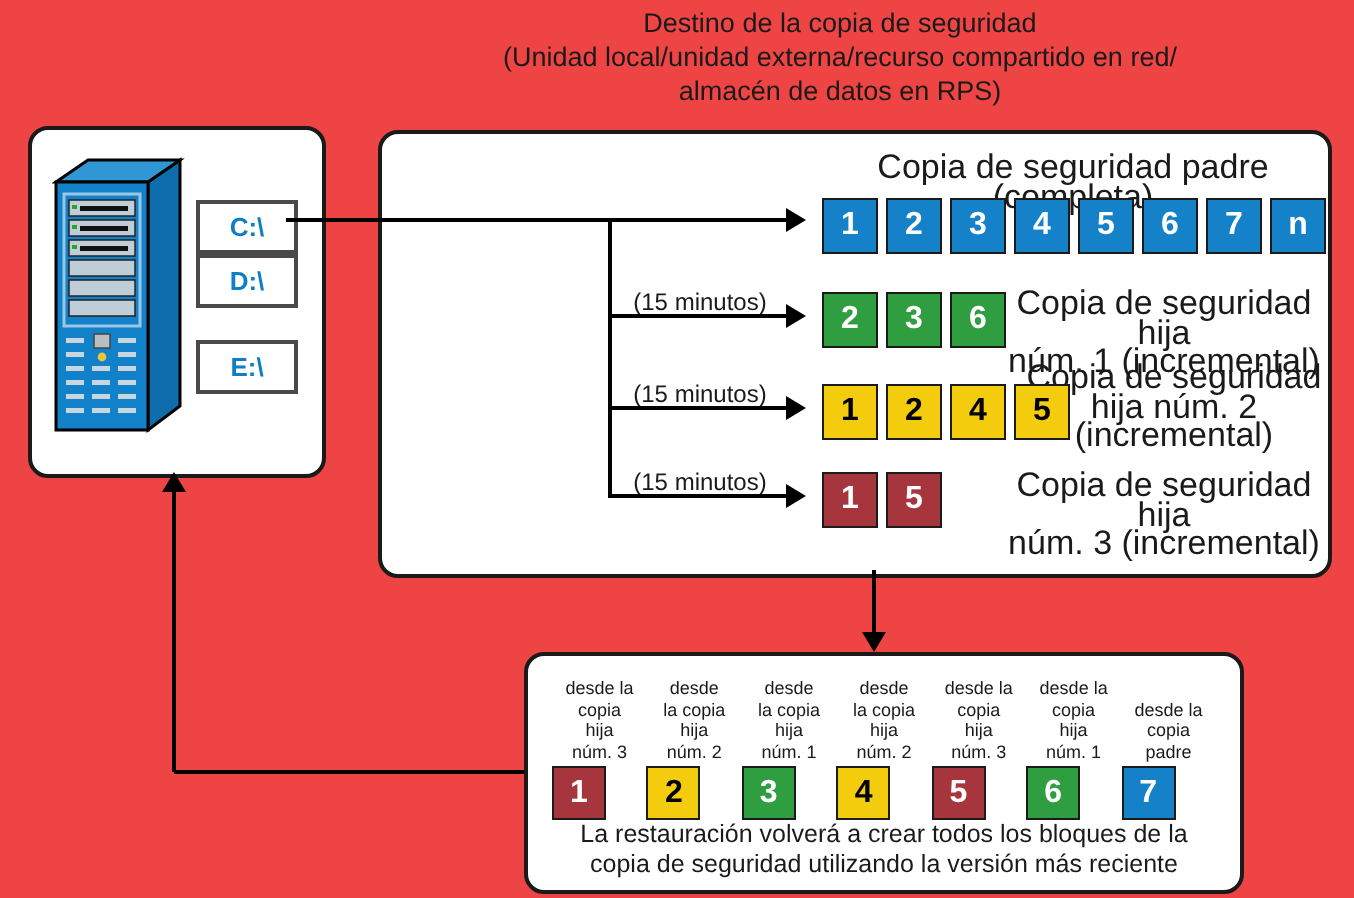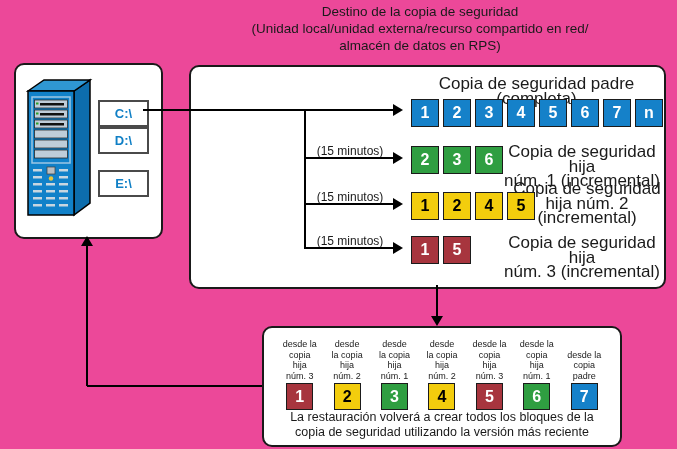--- a/index.html
+++ b/index.html
@@ -1,17 +1,17 @@
 <!DOCTYPE html>
 <html><head>
 <meta charset="utf-8">
 <style>
   html,body{margin:0;padding:0;background:#fff;}
   .stage{
-    position:relative;width:677px;height:449px;background:#ec4899;
+    position:relative;width:677px;height:449px;background:#ef4444;
     font-family:"Liberation Sans", sans-serif;color:#1a1a1a;overflow:hidden;
   }
   .pre{white-space:pre-line;}
   .center{text-align:center;}
   .abs{position:absolute;}
 
   .title{left:185px;top:3px;width:470px;font-size:13.5px;line-height:17px;}
 
   .box{position:absolute;border:2px solid #1a1a1a;border-radius:10px;background:#fff;}
   .server-box{left:14px;top:63px;width:145px;height:172px;}
@@ -40,21 +40,21 @@
   .c-red{background:#A7353E;color:#fff;}
 
   .hline{position:absolute;border-top:2px solid #000;height:0;}
   .vline{position:absolute;border-left:2px solid #000;width:0;}
   .ah{position:absolute;width:0;height:0;}
   .ah-r{border:6px solid transparent;border-right:0;border-left:10px solid #000;}
   .ah-d{border:6px solid transparent;border-bottom:0;border-top:10px solid #000;}
   .ah-u{border:6px solid transparent;border-top:0;border-bottom:10px solid #000;}
 
   .cols{position:absolute;left:12px;top:6px;width:332px;display:flex;}
-  .col{flex:1;display:flex;flex-direction:column;align-items:center;}
+  .col{flex:1;display:flex;flex-direction:column;}
   .collabel{
     height:47px;display:flex;align-items:flex-end;justify-content:center;
     font-size:9px;line-height:10.5px;text-align:center;
   }
   .col .blk{width:27px;height:27px;margin-top:2px;}
   .caption{left:4px;top:82px;width:348px;font-size:12.5px;line-height:15px;}
 </style>
 </head>
 <body>
 

